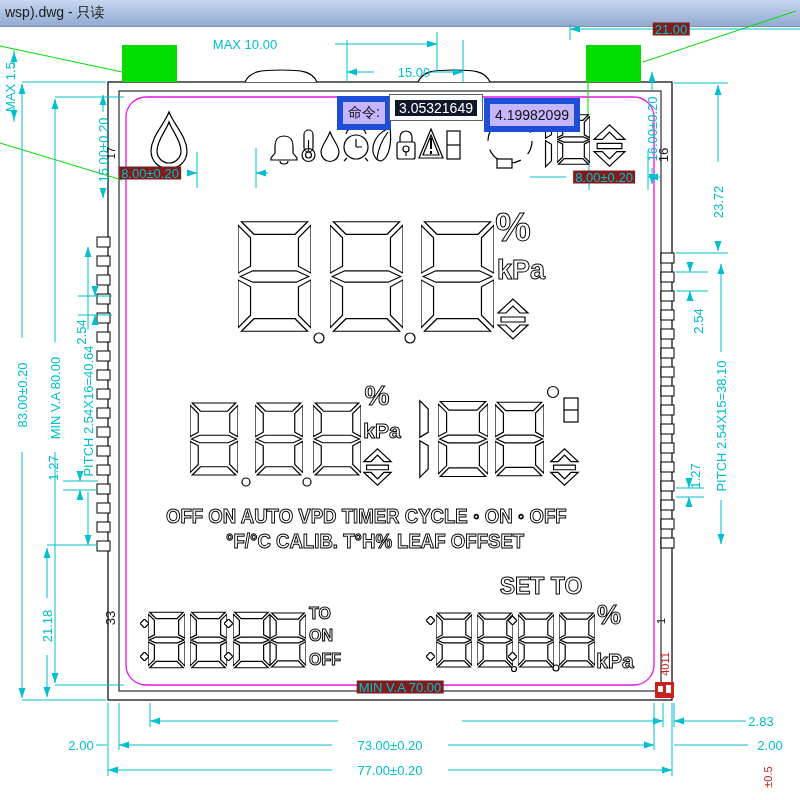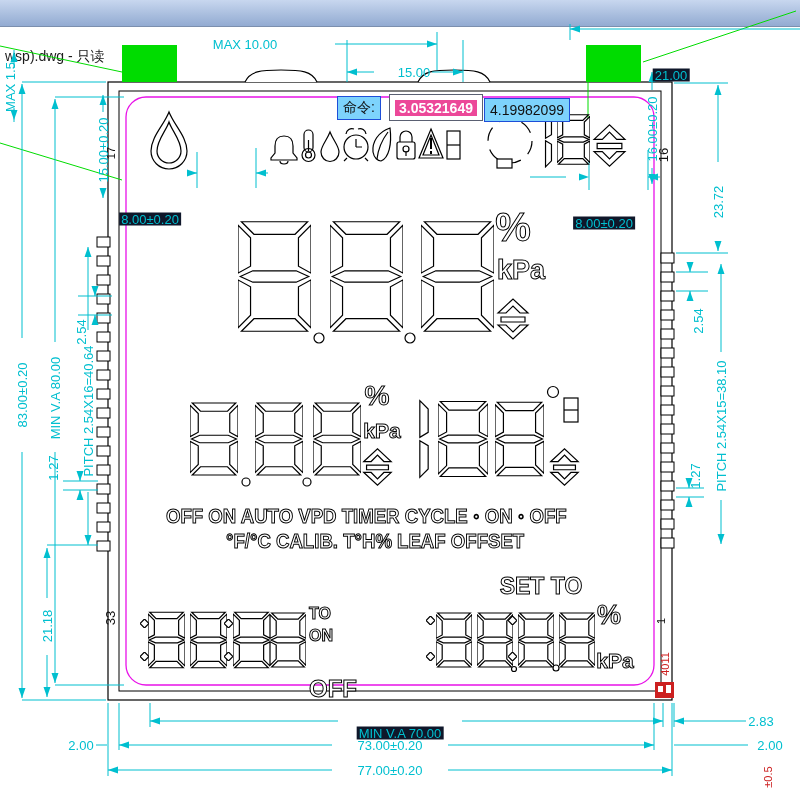--- a/index.html
+++ b/index.html
@@ -1,36 +1,36 @@
 <!DOCTYPE html>
 <html style="--dim: #00bfcf; --alert: #cc2020;"><head>
 <meta charset="utf-8">
 <style>
   html,body{margin:0;padding:0;}
   .screen{position:relative;width:800px;height:800px;overflow:hidden;background:#fff;
           font-family:"Liberation Sans",sans-serif;}
   .titlebar{position:absolute;left:0;top:0;width:800px;height:26px;
     background:linear-gradient(#c8d7ef,#a7bcdd 60%,#93abd2);border-bottom:1px solid #7c8fae;}
-  .titletext{position:absolute;left:5px;top:4px;font-size:14px;color:#1c1c1c;white-space:nowrap;margin-top:44px;}
+  .titletext{position:absolute;left:5px;top:4px;font-size:14px;color:#1c1c1c;white-space:nowrap;}
   svg{position:absolute;left:0;top:0;}
   .dtext{position:absolute;font-size:13px;color:var(--dim);white-space:nowrap;
          transform:translate(-50%,-50%);line-height:1;}
   .vtext{transform:translate(-50%,-50%) rotate(-90deg);}
-  .bgw{background:#0f172a;padding:0 2px;margin-top:46px;}
+  .bgw{background:#7f1d1d;padding:0 2px;}
   .blk{color:#111;}
   .red{color:var(--alert);}
   .sm{font-size:11px;}
   .hollow{position:absolute;font-family:"Liberation Sans",sans-serif;font-weight:bold;color:#000;
           -webkit-text-fill-color:#fff;-webkit-text-stroke:1px #000;white-space:nowrap;line-height:1;}
   .ctr{transform:translate(-50%,-50%);}
   .lcdline{transform-origin:left top;transform:scaleX(0.93);}
-  .cmdbox{position:absolute;height:22px;border:1px solid #1d4ed8;background:#7dd3fc;
+  .cmdbox{position:absolute;height:22px;border:6px solid #1d4ed8;background:#c4b5fd;
           font-size:14px;color:#111;display:flex;align-items:center;padding:0 5px;white-space:nowrap;}
   .valbox{background:#fff;border:1px solid #5a6072;}
-  .selval{background:#ec4899;color:#fff;padding:0 4px;font-weight:bold;}
+  .selval{background:#0f172a;color:#fff;padding:0 4px;}
 </style>
 </head>
 <body>
 
 <div class="screen">
 
   <div class="titlebar">
     <span class="titletext">wsp).dwg - 只读</span>
   </div>
 
@@ -319,21 +319,21 @@
 
   <div class="hollow ctr" style="left:513px;top:227px;font-size:40px">%</div>
   <div class="hollow ctr" style="left:521px;top:270px;font-size:27px">kPa</div>
   <div class="hollow ctr" style="left:377px;top:396px;font-size:28px">%</div>
   <div class="hollow ctr" style="left:382px;top:430px;font-size:21px">kPa</div>
   <div class="hollow lcdline" style="left:166px;top:506px;font-size:20px">OFF ON AUTO VPD TIMER CYCLE ◦ ON ◦ OFF</div>
   <div class="hollow lcdline" style="left:226px;top:531px;font-size:20px">°F/°C CALIB. T°H% LEAF OFFSET</div>
   <div class="hollow ctr" style="left:541px;top:586px;font-size:23px">SET TO</div>
   <div class="hollow" style="left:309px;top:606px;font-size:16px">TO</div>
   <div class="hollow" style="left:309px;top:628px;font-size:16px">ON</div>
-  <div class="hollow" style="left:309px;top:677px;font-size:24px">OFF</div>
+  <div class="hollow" style="left:309px;top:652px;font-size:16px">OFF</div>
   <div class="hollow ctr" style="left:609px;top:615px;font-size:27px">%</div>
   <div class="hollow ctr" style="left:615px;top:660px;font-size:21px">kPa</div>
 
   <div class="cmdbox" style="left:337px;top:96px">
     <span>命令:</span>
   </div>
   <div class="cmdbox valbox" style="left:389px;top:94px;height:25px">
     <span class="selval">3.05321649</span>
   </div>
   <div class="cmdbox" style="left:484px;top:98px">

